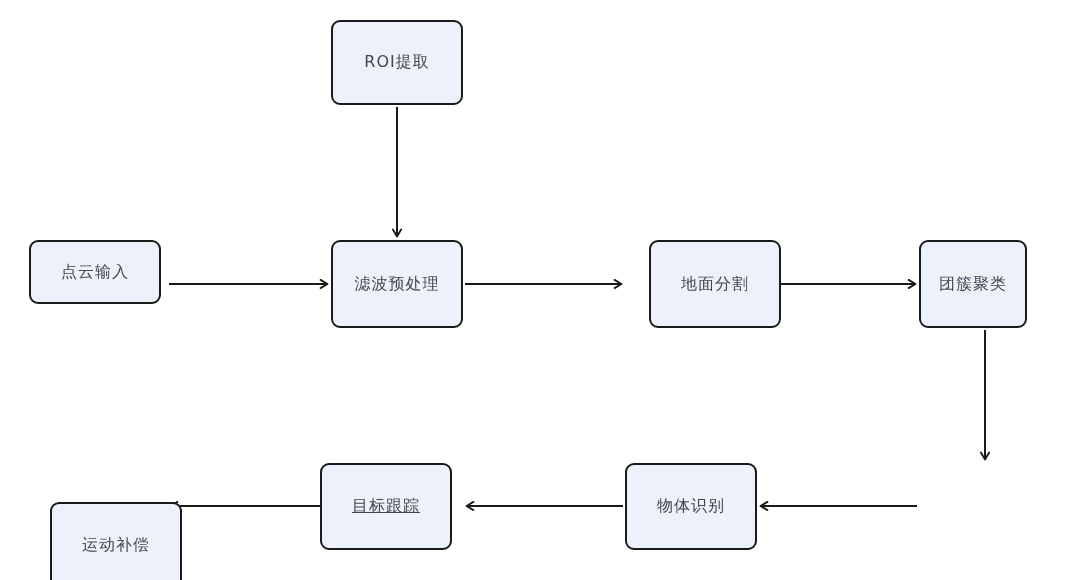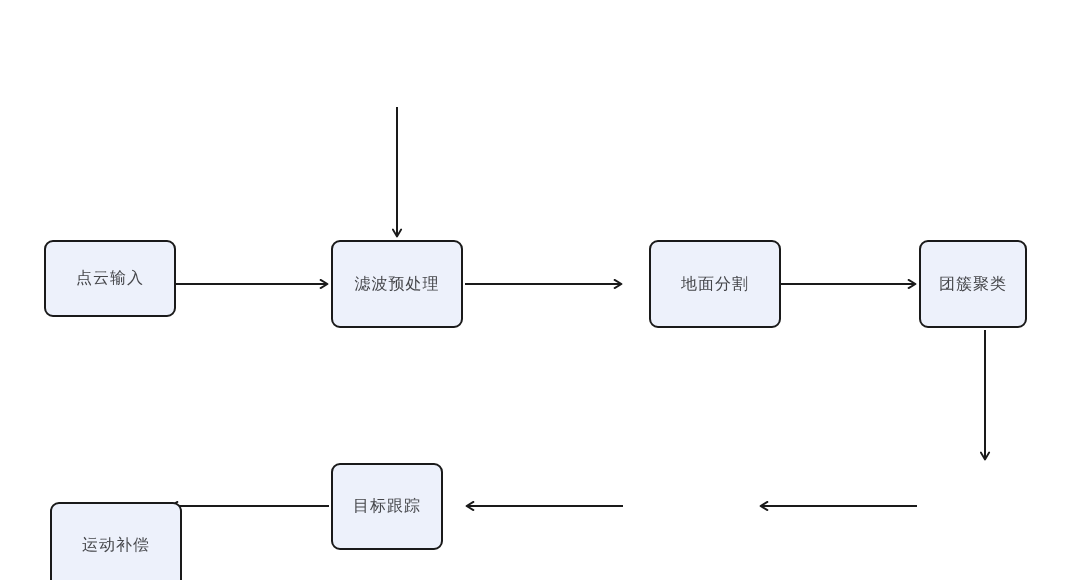--- a/index.html
+++ b/index.html
@@ -56,28 +56,30 @@
     <line class="edge-line" x1="397" y1="107" x2="397" y2="236" marker-end="url(#arrowhead)"></line>
     <line class="edge-line" x1="169" y1="284" x2="327" y2="284" marker-end="url(#arrowhead)"></line>
     <line class="edge-line" x1="465" y1="284" x2="621" y2="284" marker-end="url(#arrowhead)"></line>
     <line class="edge-line" x1="759" y1="284" x2="915" y2="284" marker-end="url(#arrowhead)"></line>
     <line class="edge-line" x1="985" y1="330" x2="985" y2="459" marker-end="url(#arrowhead)"></line>
     <line class="edge-line" x1="917" y1="506" x2="761" y2="506" marker-end="url(#arrowhead)"></line>
     <line class="edge-line" x1="623" y1="506" x2="467" y2="506" marker-end="url(#arrowhead)"></line>
     <line class="edge-line" x1="329" y1="506" x2="171" y2="506" marker-end="url(#arrowhead)"></line>
   </svg>
 
+  <div class="node" style="left:331px; top:20px;  width:132px; height:85px;">ROI提取</div>
 
-  <div class="node" style="left:44px;  top:240px; width:132px; height:77px;">点云输入</div>
+  <div class="node" style="left:29px;  top:240px; width:132px; height:64px;">点云输入</div>
 
   <div class="node" style="left:331px; top:240px; width:132px; height:88px;">滤波预处理</div>
 
   <div class="node" style="left:625px; top:240px; width:132px; height:88px;margin-left:24px;">地面分割</div>
 
   <div class="node" style="left:919px; top:240px; width:108px; height:88px;">团簇聚类</div>
 
 
+  <div class="node" style="left:625px; top:463px; width:132px; height:87px;">物体识别</div>
 
-  <div class="node" style="left:331px; top:463px; width:112px; height:87px;">目标跟踪</div>
+  <div class="node" style="left:320px; top:463px; width:132px; height:87px;text-decoration:underline;">目标跟踪</div>
 
   <div class="node" style="left:50px;  top:463px; width:132px; height:87px;margin-top:39px;">运动补偿</div>
 
 </div>
 
 </body></html>

